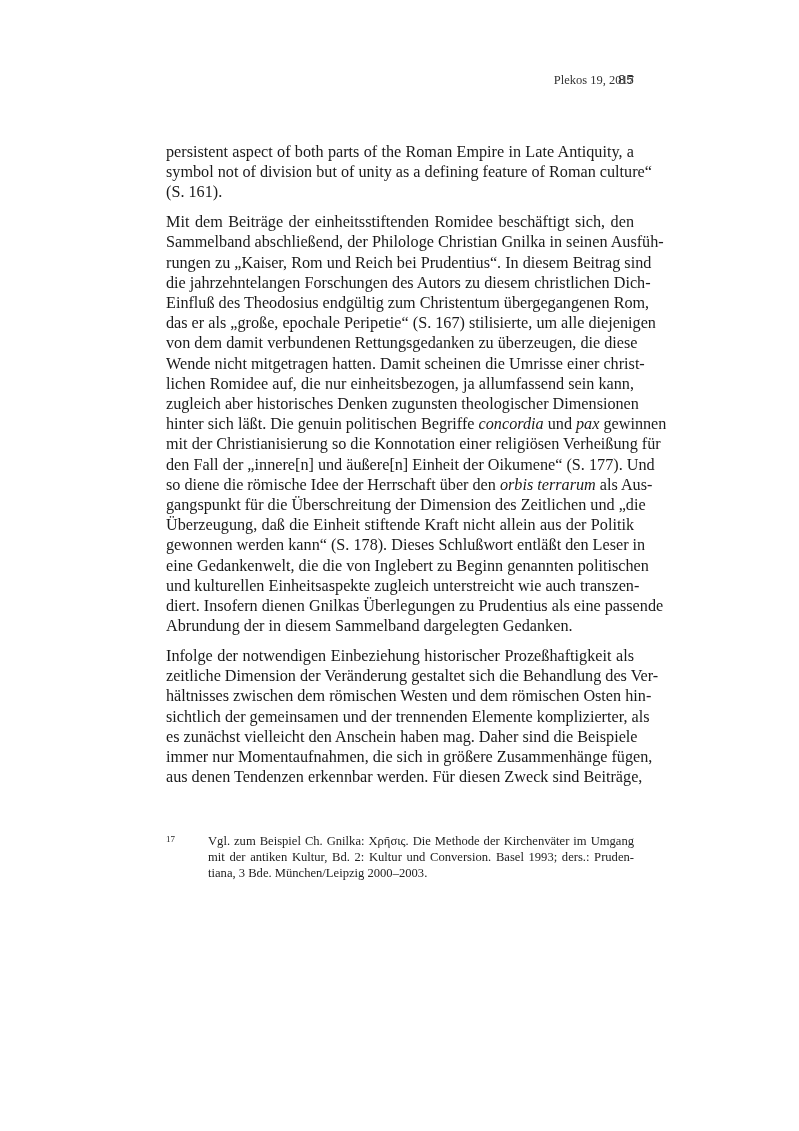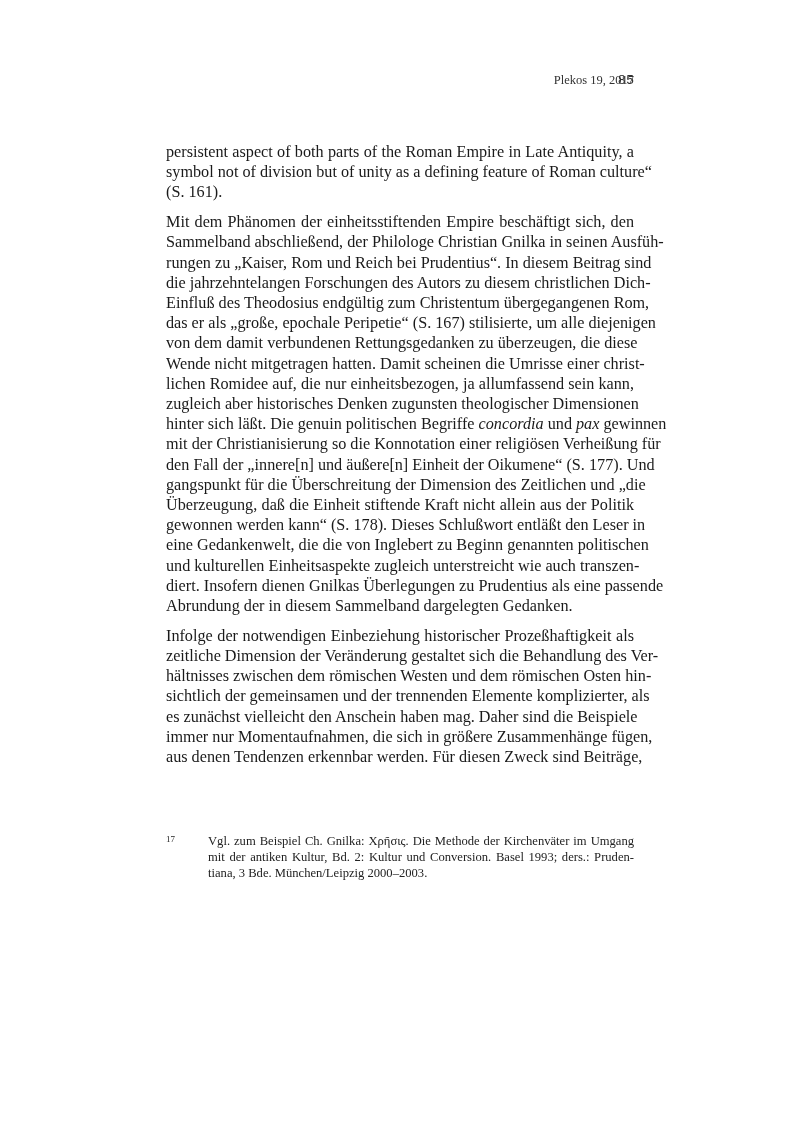--- a/index.html
+++ b/index.html
@@ -33,33 +33,34 @@
     <span class="pagenum">85</span>
   </div>
 
   <div class="body-text" id="body-text">
       <p>
         <span class="line">persistent aspect of both parts of the Roman Empire in Late Antiquity, a</span>
         <span class="line">symbol not of division but of unity as a defining feature of Roman culture“</span>
         <span class="line last">(S. 161).</span>
       </p>
       <p>
-        <span class="line">Mit dem Phänomen der einheitsstiftenden Empire beschäftigt sich, den</span>
+        <span class="line">Mit dem Beiträge der einheitsstiftenden Romidee beschäftigt sich, den</span>
         <span class="line">Sammelband abschließend, der Philologe Christian Gnilka in seinen Ausfüh-</span>
         <span class="line">rungen zu „Kaiser, Rom und Reich bei Prudentius“. In diesem Beitrag sind</span>
         <span class="line">die jahrzehntelangen Forschungen des Autors zu diesem christlichen Dich-</span>
         <span class="line">Einfluß des Theodosius endgültig zum Christentum übergegangenen Rom,</span>
         <span class="line">das er als „große, epochale Peripetie“ (S. 167) stilisierte, um alle diejenigen</span>
         <span class="line">von dem damit verbundenen Rettungsgedanken zu überzeugen, die diese</span>
         <span class="line">Wende nicht mitgetragen hatten. Damit scheinen die Umrisse einer christ-</span>
         <span class="line">lichen Romidee auf, die nur einheitsbezogen, ja allumfassend sein kann,</span>
         <span class="line">zugleich aber historisches Denken zugunsten theologischer Dimensionen</span>
         <span class="line">hinter sich läßt. Die genuin politischen Begriffe <i>concordia</i> und <i>pax</i> gewinnen</span>
         <span class="line">mit der Christianisierung so die Konnotation einer religiösen Verheißung für</span>
         <span class="line">den Fall der „innere[n] und äußere[n] Einheit der Oikumene“ (S. 177). Und</span>
+        <span class="line">so diene die römische Idee der Herrschaft über den <i>orbis terrarum</i> als Aus-</span>
         <span class="line">gangspunkt für die Überschreitung der Dimension des Zeitlichen und „die</span>
         <span class="line">Überzeugung, daß die Einheit stiftende Kraft nicht allein aus der Politik</span>
         <span class="line">gewonnen werden kann“ (S. 178). Dieses Schlußwort entläßt den Leser in</span>
         <span class="line">eine Gedankenwelt, die die von Inglebert zu Beginn genannten politischen</span>
         <span class="line">und kulturellen Einheitsaspekte zugleich unterstreicht wie auch transzen-</span>
         <span class="line">diert. Insofern dienen Gnilkas Überlegungen zu Prudentius als eine passende</span>
         <span class="line last">Abrundung der in diesem Sammelband dargelegten Gedanken.</span>
       </p>
       <p>
         <span class="line">Infolge der notwendigen Einbeziehung historischer Prozeßhaftigkeit als</span>

